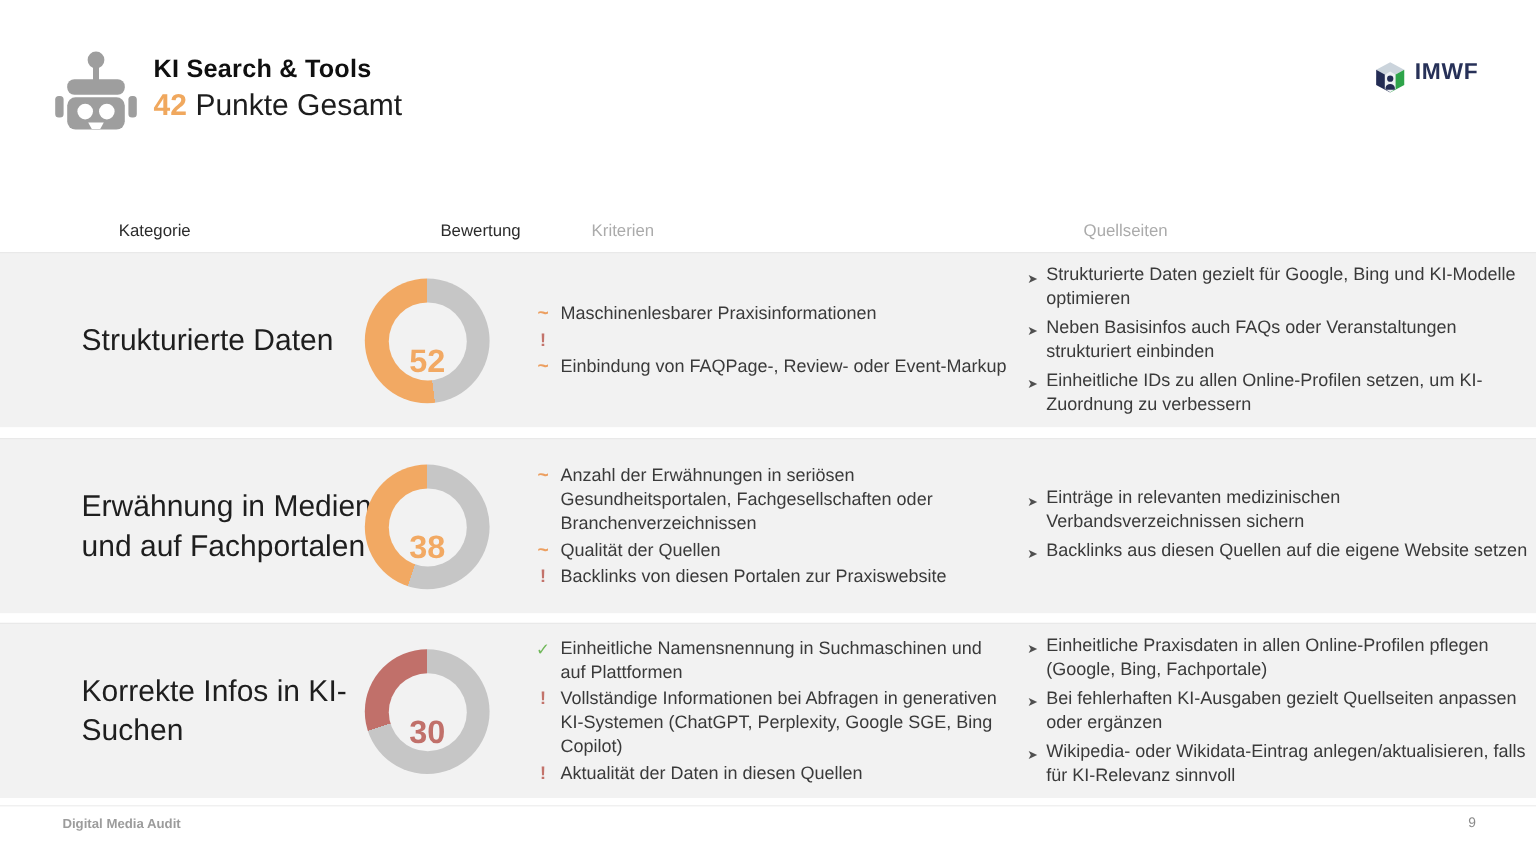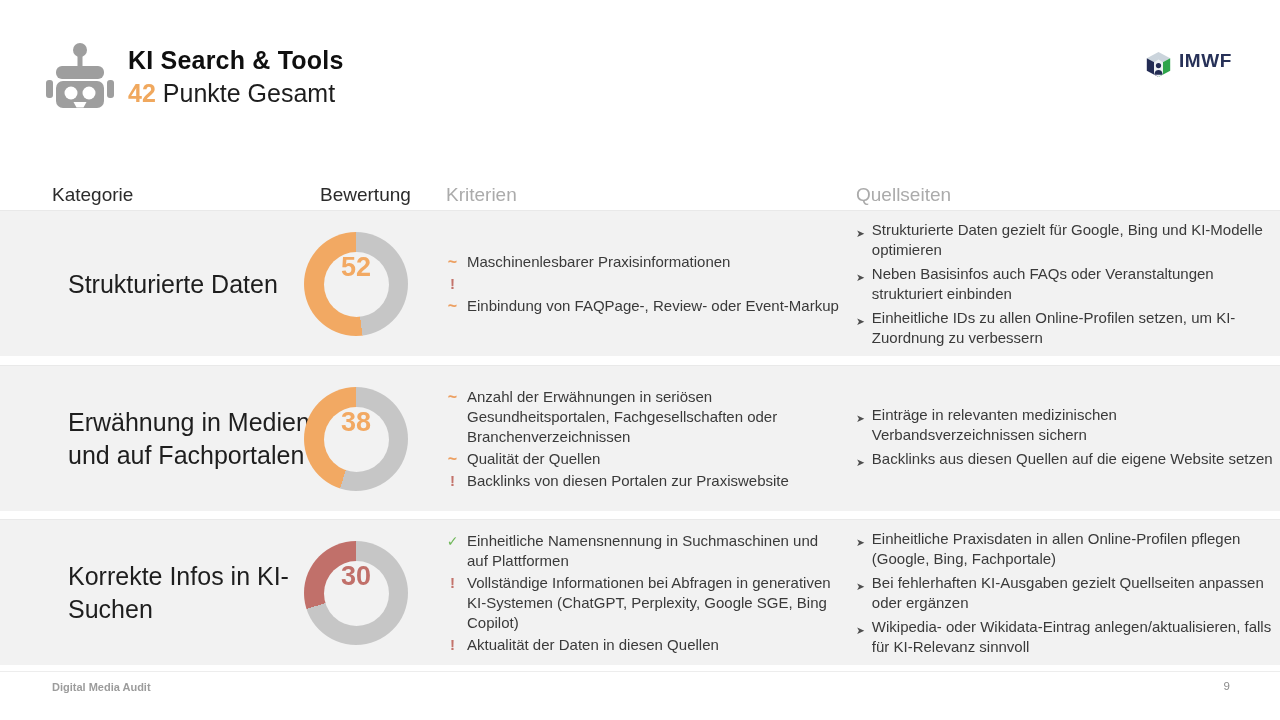--- a/index.html
+++ b/index.html
@@ -2,47 +2,47 @@
 <html><head>
 <meta charset="utf-8">
 <style>
   html,body{margin:0;padding:0;background:#ffffff;}
   body{font-family:"Liberation Sans","DejaVu Sans",sans-serif;color:#2b2b2b;}
   .slide{position:relative;width:1280px;height:720px;background:#ffffff;overflow:hidden;}
 
   
   .robot{position:absolute;left:44px;top:41px;width:72px;height:72px;}
   .title-block{position:absolute;left:128px;top:45px;}
-  .page-title{font-size:25px;font-weight:700;color:#0f0f0f;letter-spacing:.2px;line-height:1.2;}
+  .page-title{font-size:21px;font-weight:700;color:#0f0f0f;letter-spacing:.2px;line-height:1.2;}
   .page-subtitle{font-size:25px;color:#1d1d1d;line-height:1.25;margin-top:3px;font-weight:400;}
   .page-subtitle .score{color:#F0A85E;font-weight:700;margin-right:7px;}
   .logo{position:absolute;right:48px;top:50px;display:flex;gap:7px;}
   .logo-text{font-size:19px;font-weight:700;color:#273158;letter-spacing:.6px;}
 
   
-  .col-label{position:absolute;top:184px;font-size:19px;color:#2b2b2b;}
+  .col-label{position:absolute;top:184px;font-size:14px;color:#2b2b2b;margin-left:47px;}
   .col-label.muted{color:#ababab;}
   .col-kategorie{left:52px;}
   .col-bewertung{left:320px;}
   .col-kriterien{left:446px;}
   .col-empfehlungen{left:856px;}
 
   
   .row{position:absolute;left:0;width:1280px;height:146px;background:#F2F2F2;border-top:1px solid #e9e9e9;box-sizing:border-box;}
   .row-1{top:210px;}
   .row-2{top:365px;}
   .row-3{top:519px;}
 
   .category{position:absolute;left:68px;top:50%;transform:translateY(-50%);
     width:252px;font-size:25px;color:#1e1e1e;line-height:1.32;}
 
   .donut{position:absolute;left:304px;top:21px;width:104px;height:104px;border-radius:50%;
     display:flex;align-items:center;justify-content:center;}
   .donut-hole{width:65px;height:65px;border-radius:50%;background:#F2F2F2;
-    display:flex;align-items:flex-start;justify-content:center;}
+    display:flex;align-items:flex-end;justify-content:center;}
   .donut-score{font-size:27px;font-weight:700;}
 
   .criteria{position:absolute;left:444px;top:50%;transform:translateY(-50%);width:396px;}
   .crit{display:flex;gap:6px;margin:2px 0;font-size:15px;line-height:20px;color:#3a3a3a;}
   .crit-icon{flex:none;width:17px;text-align:center;font-weight:700;}
   .crit-icon.tilde{color:#EC9F60;font-size:16px;}
   .crit-icon.exclam{color:#C3736B;font-size:15px;}
   .crit-icon.check{color:#70B85A;font-size:14px;}
 
   .recs{position:absolute;left:856px;top:50%;transform:translateY(-50%);width:420px;}

